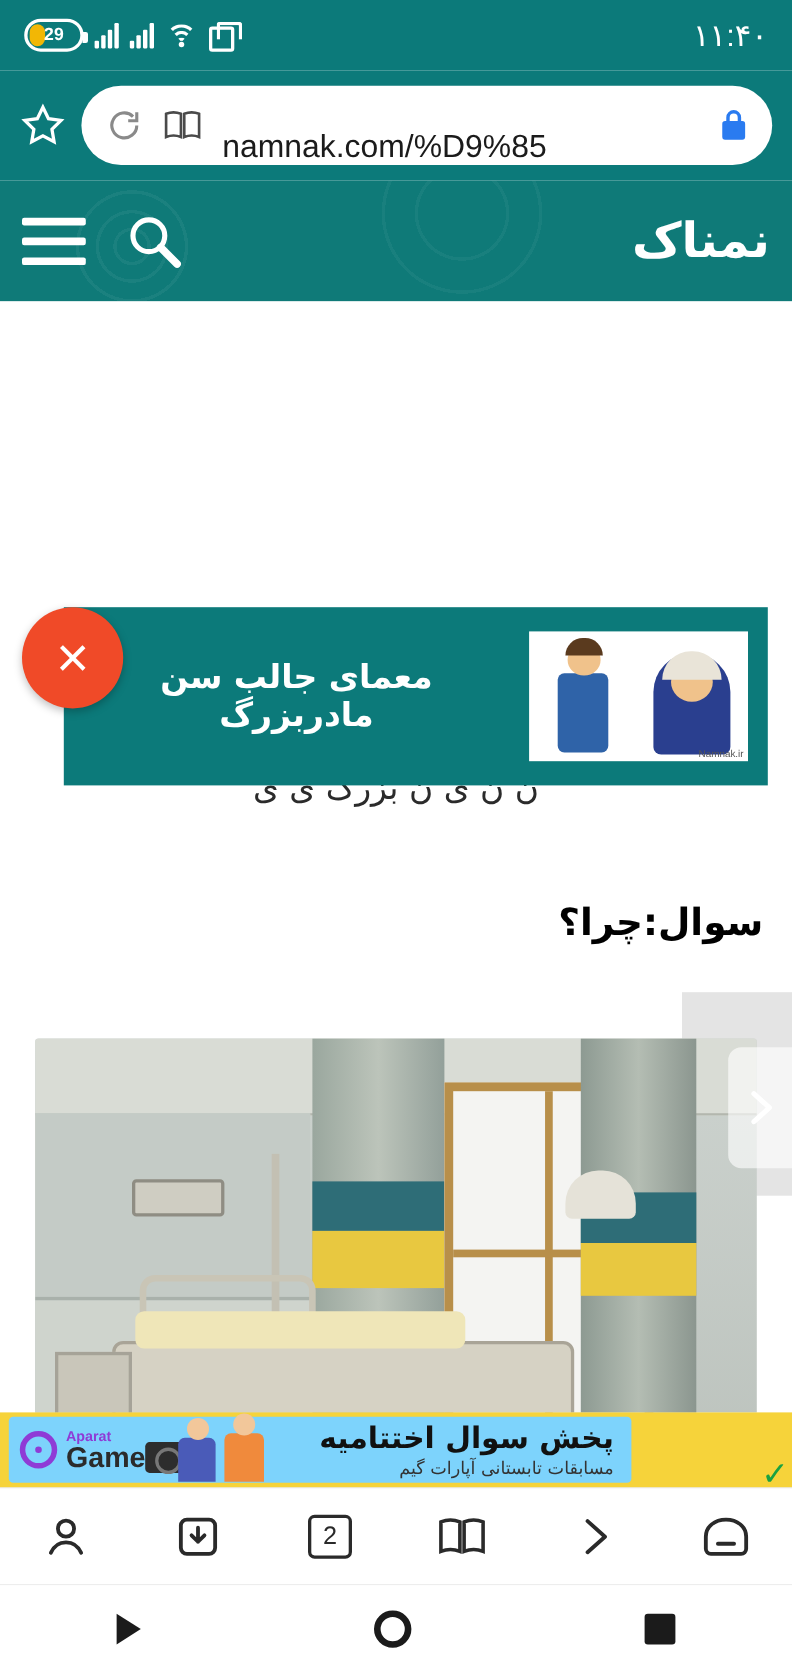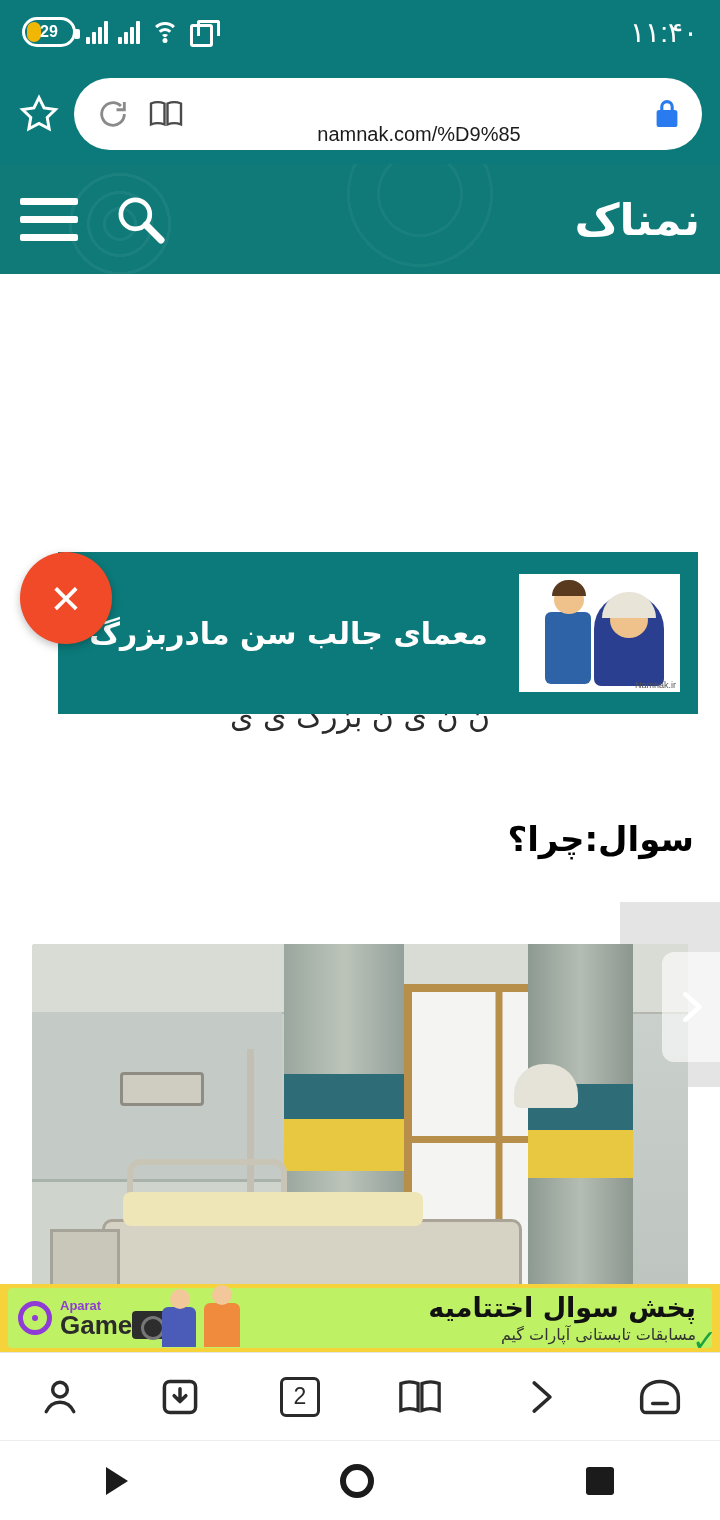--- a/index.html
+++ b/index.html
@@ -75,22 +75,22 @@
     background: #ffffff;
     border-radius: 36px;
     display: flex; align-items: center;
     padding: 0 22px;
     gap: 18px;
     position: relative;
   }
   .reload-ic { width: 34px; height: 34px; flex:0 0 auto; color:#888; }
   .book-ic { width: 36px; height: 30px; flex:0 0 auto; color:#555; }
   .url-text {
-    flex: 1; text-align: center;
-    font-size: 20px; color: #1b1b1b;
+    flex: 1; text-align: left;
+    font-size: 29px; color: #1b1b1b;
     white-space: nowrap; overflow: hidden; margin-top: 40px;
   }
   .lock-ic { width: 26px; height: 32px; flex:0 0 auto; }
 
   
   .siteheader {
     height: 110px;
     background: #0f7a78;
     display: flex; align-items: center;
     padding: 0 20px;
@@ -180,21 +180,21 @@
     display: flex; align-items: center;
     z-index: 20;
   }
   .top-ad-title {
     flex: 1; text-align: center;
     color: #ffffff; font-size: 30px; font-weight: bold;
     direction: rtl; font-family: "DejaVu Sans", sans-serif;
     padding: 0 14px;
   }
   .top-ad-thumb {
-    width: 161px; height: 118px; margin-right: 18px;
+    width: 199px; height: 118px; margin-right: 18px;
     background: #ffffff; position: relative; overflow: hidden;
     flex: 0 0 auto;
   }
   .ad-boy { position:absolute; left:26px; bottom:8px; width:46px; height:72px; background:#2f63a8; border-radius:6px;}
   .ad-boy::before{content:"";position:absolute;left:9px;top:-26px;width:30px;height:28px;background:#f0c28b;border-radius:50%;}
   .ad-boy::after{content:"";position:absolute;left:7px;top:-32px;width:34px;height:16px;background:#5a3a1e;border-radius:16px 16px 0 0;}
   .ad-gran { position:absolute; right:16px; bottom:6px; width:70px; height:92px; background:#2a3f8f; border-radius:40px 40px 8px 8px;}
   .ad-gran::before{content:"";position:absolute;left:16px;top:8px;width:38px;height:36px;background:#f0c28b;border-radius:50%;}
   .ad-gran::after{content:"";position:absolute;left:8px;top:-2px;width:54px;height:26px;background:#e9e4d8;border-radius:26px 26px 0 0;}
   .ad-credit{position:absolute;right:4px;bottom:2px;font-size:9px;color:#555;}
@@ -210,22 +210,22 @@
   
   .bottom-ad {
     position: absolute; left: 0; top: 1284px;
     width: 720px; height: 68px;
     background: #f6d33a;
     display: flex; align-items: center;
     z-index: 15;
   }
   .bottom-ad-inner {
     position: absolute; left: 8px; top: 4px;
-    width: 704px; height: 60px;
-    background: #bef264; border-radius: 4px;
+    width: 566px; height: 60px;
+    background: #7dd3fc; border-radius: 4px;
     display: flex; align-items: center; padding: 0 10px;
   }
   .ba-logo { display:flex; align-items:center; gap:8px; flex:0 0 auto; }
   .ba-logo-ring {
     width: 34px; height: 34px; border-radius: 50%;
     border: 5px solid #8f3bd6; position: relative;
   }
   .ba-logo-ring::after{content:"";position:absolute;left:9px;top:9px;width:6px;height:6px;background:#8f3bd6;border-radius:50%;}
   .ba-logo-txt { display:flex; flex-direction:column; line-height:1; }
   .ba-brand { font-size: 13px; color:#8f3bd6; font-weight:bold;}

